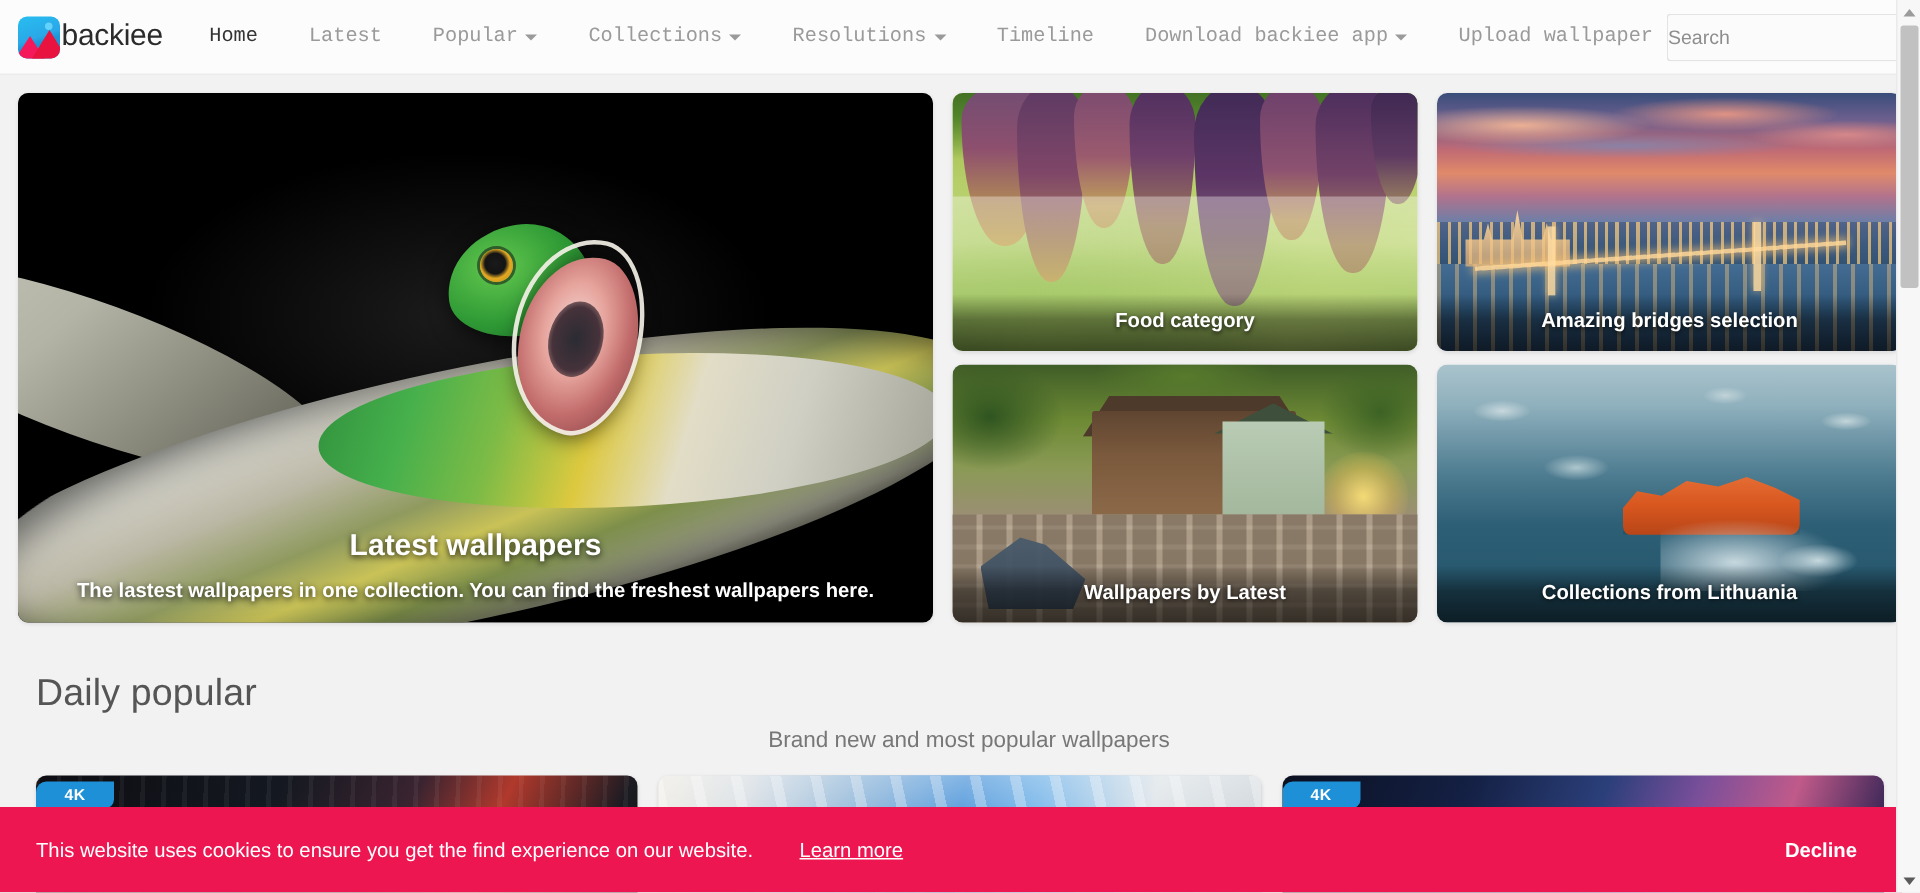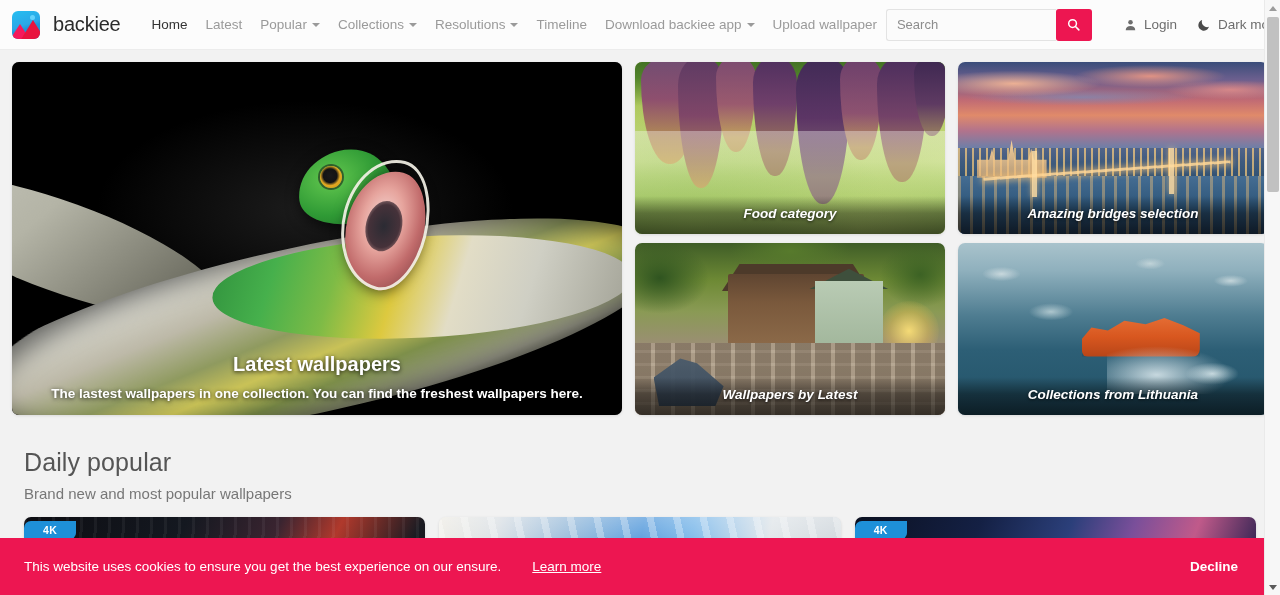--- a/index.html
+++ b/index.html
@@ -25,21 +25,21 @@
     height: 50px;
     background: #fcfcfc;
     display: flex;
     align-items: center;
     padding: 0 14px 0 12px;
     border-bottom: 1px solid #ececec;
     z-index: 20;
   }
   .brand {
     display: flex; align-items: center;
-    gap: 13px;
+    gap: 1px;
     margin-right: 22px;
     text-decoration: none;
     cursor: pointer;
   }
   .logo-mark {
     width: 28px; height: 28px;
     border-radius: 6px;
     background: linear-gradient(160deg, #27bef0 0%, #2aa8e8 48%, #1f95d8 60%, #1f95d8 62%);
     position: relative;
     overflow: hidden;
@@ -72,23 +72,23 @@
   .brand-text {
     font-size: 20px;
     color: #2b2b2b;
     letter-spacing: -0.2px;
     font-weight: 400;
   }
 
   .nav-links {
     display: flex;
     align-items: center;
-    gap: 0px;
+    gap: 16px;
     list-style: none;
-    margin: 0; padding: 0;
+    margin: 0; padding: 0; font-family: Liberation Mono, monospace;
   }
   .nav-item {
     display: flex; align-items: center;
     font-size: 13.5px;
     color: #9a9a9a;
     padding: 6px 9px;
     cursor: pointer;
     white-space: nowrap;
   }
   .nav-item.active { color: #343434; }
@@ -115,21 +115,21 @@
   }
   .search-input {
     width: 170px;
     height: 32px;
     border: 1px solid #e3e3e3;
     border-right: none;
     border-radius: 3px 0 0 3px;
     background: #fbfbfb;
     font-size: 13px;
     color: #666;
-    padding: 0 10px;
+    padding: 0 0;
     outline: none;
     font-family: "Liberation Sans", sans-serif;
   }
   .search-input::placeholder { color: #8d8d8d; }
   .search-btn {
     width: 36px; height: 32px;
     background: #ed1651;
     border: none;
     border-radius: 3px;
     display: flex; align-items: center; justify-content: center;
@@ -173,21 +173,20 @@
     padding: 10px 12px 12px;
     text-align: center;
     color: #fff;
     background: linear-gradient(to bottom, rgba(0,0,0,0) 0%, rgba(0,0,0,0.42) 45%, rgba(0,0,0,0.60) 100%);
   }
   .card-caption .cap-title {
     font-size: 13.5px;
     font-weight: bold;
     text-shadow: 0 1px 3px rgba(0,0,0,.7);
     line-height: 1.2;
-    font-style: italic;
   }
   .hero-caption {
     position: absolute;
     left: 0; right: 0; bottom: 0;
     padding: 0 18px 14px;
     text-align: center;
     color: #fff;
   }
   .hero-title {
     font-size: 20px;
@@ -442,20 +441,21 @@
     color: #555;
     font-weight: 400;
     line-height: 1.15;
     letter-spacing: .1px;
   }
   .section-sub {
     font-size: 15px;
     color: #777;
     margin-top: 8px;
     font-weight: 400;
+    text-align: center;
   }
 
   
   .popular-grid {
     display: grid;
     grid-template-columns: repeat(3, 1fr);
     gap: 14px;
     padding: 15px 12px 0 12px;
   }
   .pcard {
@@ -765,21 +765,21 @@
       </div>
       <div class="pcard p3">
         <span class="badge-4k">4K</span>
       </div>
     </div>
 
   </div>
 
   <div class="cookie-bar">
     <div class="cookie-msg">
-      <span>This website uses cookies to ensure you get the best experience on our ensure.</span>
+      <span>This website uses cookies to ensure you get the find experience on our website.</span>
       <a class="cookie-learn">Learn more</a>
     </div>
     <div class="cookie-actions">
       <button class="btn-decline">Decline</button>
     </div>
   </div>
 
   <div class="scrollbar">
     <div class="sb-arrow up">
       <i></i>

